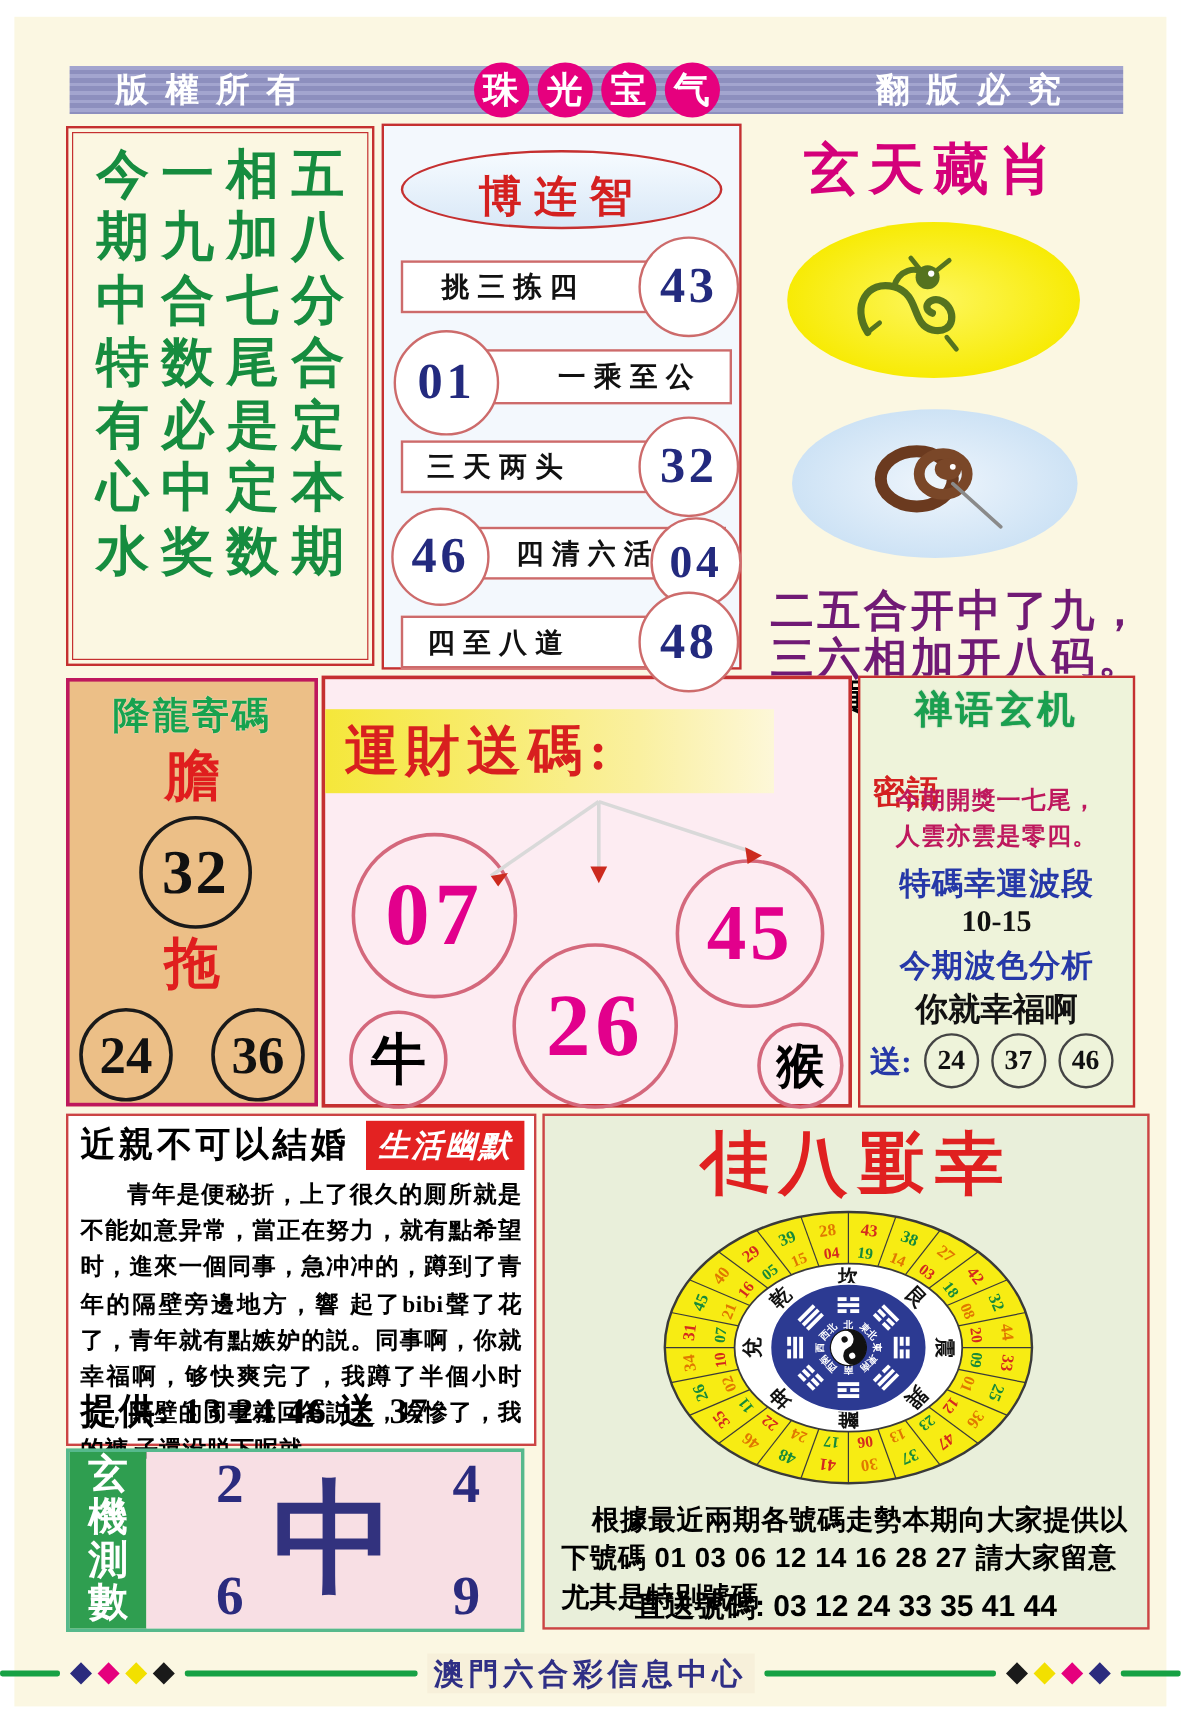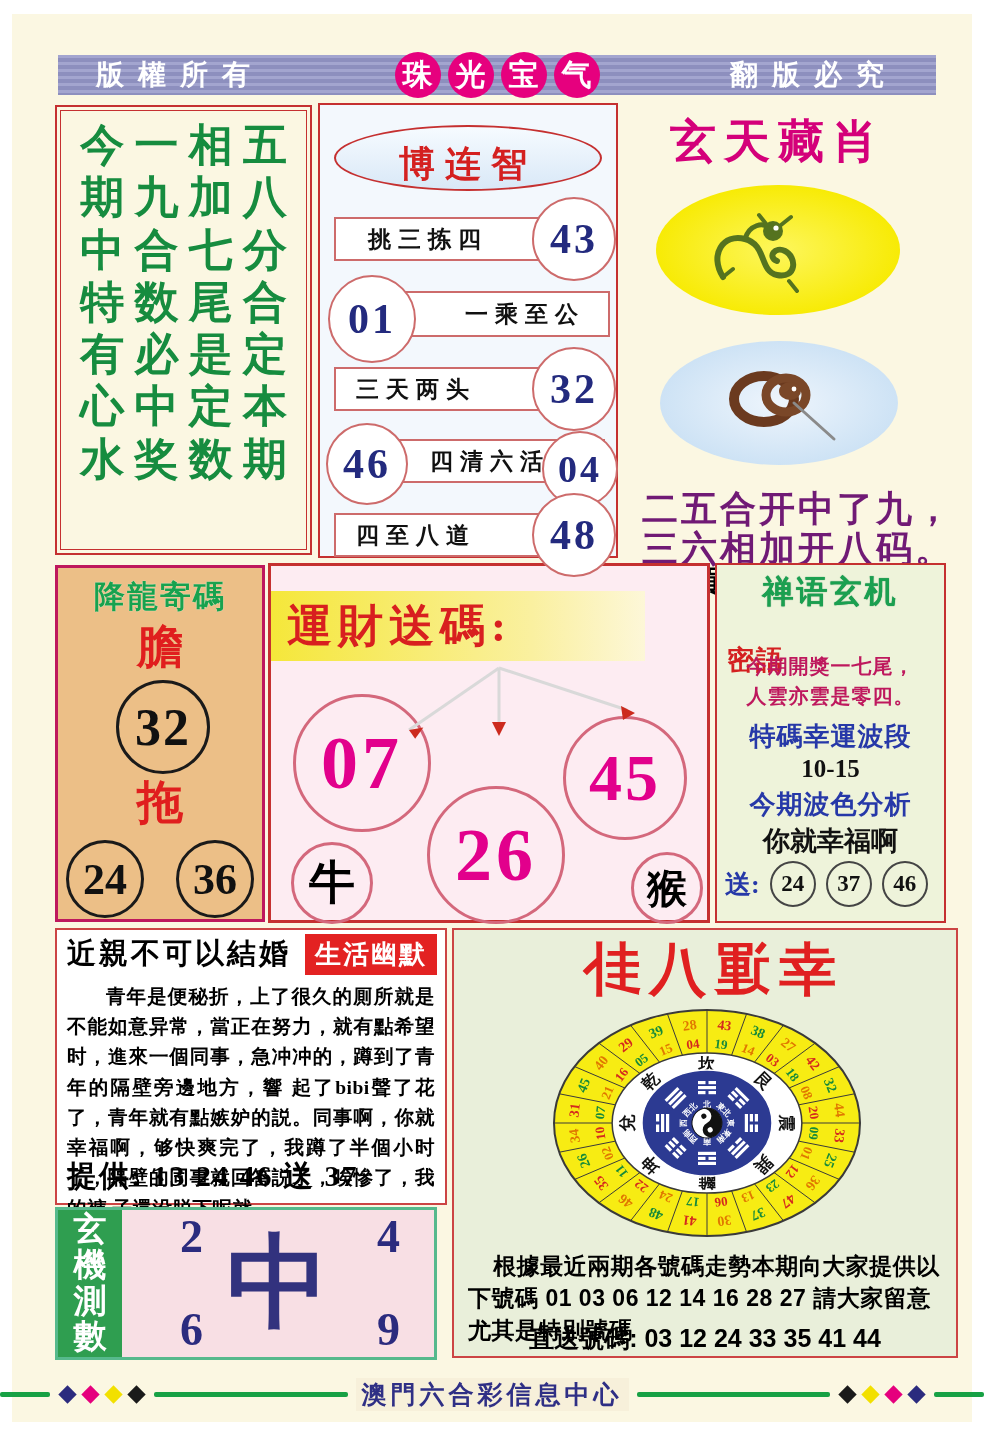--- a/index.html
+++ b/index.html
@@ -83,21 +83,21 @@
   #ch-send{position:absolute;left:8px;top:296px;display:flex;align-items:center;gap:10px;}
   #ch-send-label{color:#2638a8;font-weight:bold;font-size:26px;}
   .ch-circle{width:42px;height:42px;border:2px solid #444;border-radius:50%;display:flex;align-items:center;justify-content:center;
     font-weight:bold;font-size:23px;color:#111;}
 
   
   #joke-box{position:absolute;left:55px;top:928px;width:392px;height:277px;background:#fff;border:2px solid #cc4444;box-sizing:border-box;}
   #joke-heading{position:absolute;left:10px;top:4px;font-family:"Liberation Sans","DejaVu Sans",sans-serif;
     font-weight:bold;font-size:29px;color:#000;letter-spacing:3px;white-space:nowrap;}
   #joke-badge{position:absolute;right:8px;top:4px;background:#e32222;color:#fff;font-family:"Liberation Sans","DejaVu Sans",sans-serif;
-    font-weight:bold;font-size:26px;letter-spacing:2px;padding:3px 10px;}
+    font-weight:bold;font-size:26px;letter-spacing:2px;padding:3px 10px;font-style:italic;}
   #joke-body{position:absolute;left:10px;right:10px;top:52px;font-weight:bold;font-size:19.5px;color:#000;
     line-height:1.55;text-align:justify;text-indent:2em;letter-spacing:0.5px;}
   #joke-provide{position:absolute;left:10px;bottom:6px;font-weight:bold;font-size:30px;color:#000;letter-spacing:2px;}
 
   
   #cesu-box{position:absolute;left:55px;top:1207px;width:382px;height:153px;border:3px solid #56b98c;box-sizing:border-box;display:flex;}
   #cesu-strip{width:64px;background:#2f9e50;color:#fff;display:flex;flex-direction:column;align-items:center;justify-content:center;
     font-weight:bold;font-size:33px;line-height:1.08;}
   #cesu-panel{flex:1;background:#f8dfe4;position:relative;}
   .cesu-num{position:absolute;color:#2b2b7e;font-weight:bold;font-size:46px;line-height:1;}

